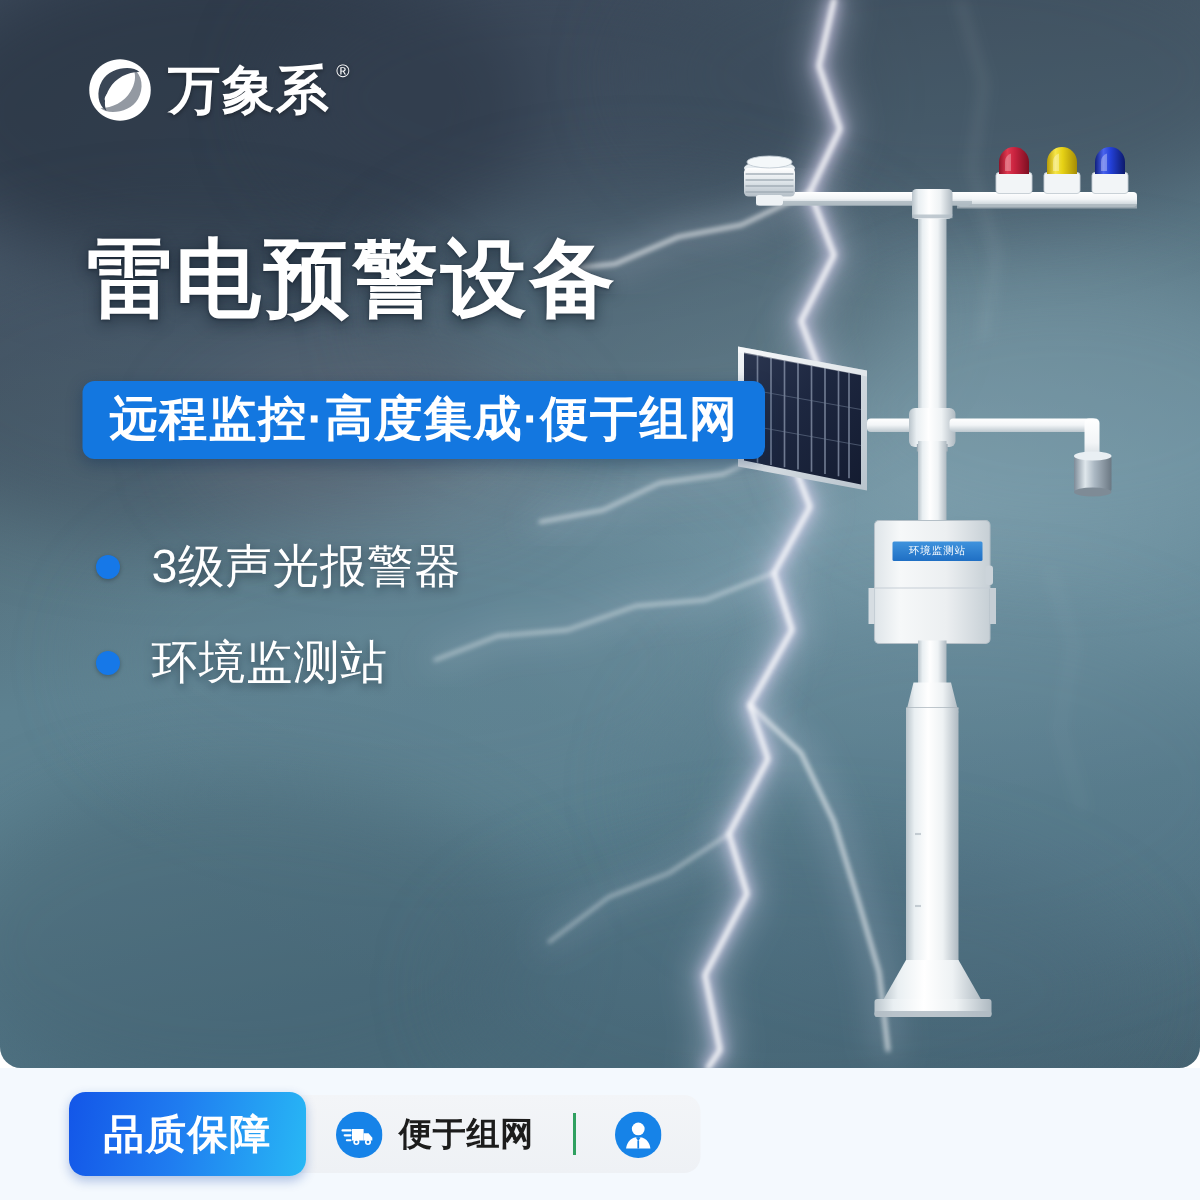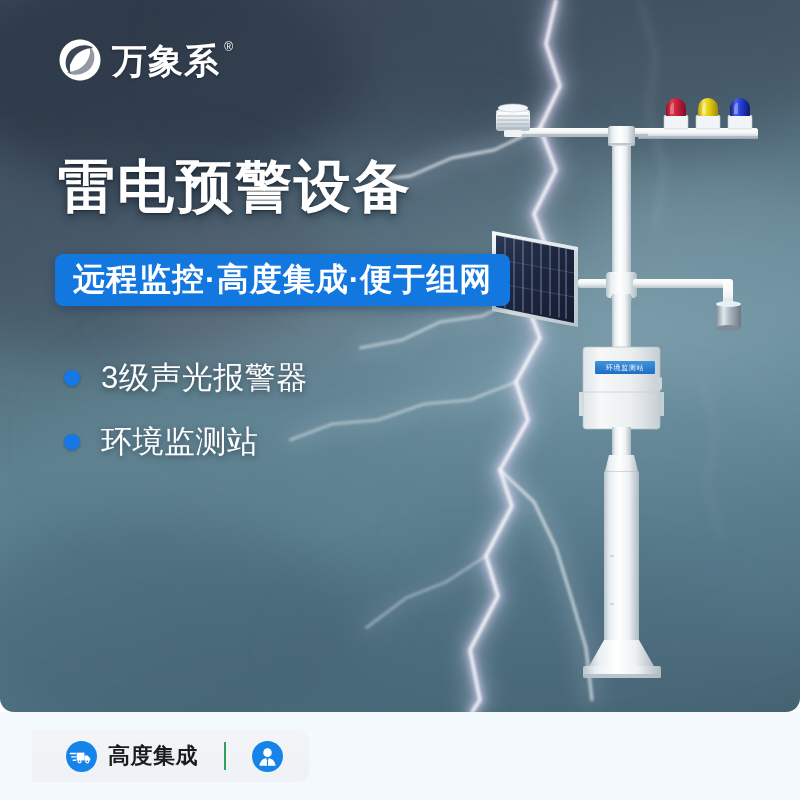--- a/index.html
+++ b/index.html
@@ -380,38 +380,41 @@
     </div>
     <div class="feature">
       <div class="feature-dot"></div>
       <div class="feature-label">环境监测站</div>
     </div>
   </div>
 
   <div class="box-label">环境监测站</div>
 
   <div class="bottom-bar">
+    <div class="quality-pill">
+      <span>品质保障</span>
+    </div>
     <div class="services">
 
       <div class="service">
         <svg class="service-icon" viewBox="0 0 32 32">
           <circle cx="16" cy="16" r="16" fill="#1683e8"></circle>
           <path d="M11 12 h8 v8 h-8 z" fill="#ffffff"></path>
           <path d="M19 15 h3.4 l2.6 3.1 v1.9 h-6 z" fill="#ffffff"></path>
           <circle cx="14" cy="21" r="2.1" fill="#ffffff"></circle>
           <circle cx="14" cy="21" r=".95" fill="#1683e8"></circle>
           <circle cx="22" cy="21" r="2.1" fill="#ffffff"></circle>
           <circle cx="22" cy="21" r=".95" fill="#1683e8"></circle>
           <g stroke="#ffffff" stroke-width="1.5" stroke-linecap="round">
             <line x1="4.5" y1="13" x2="10" y2="13"></line>
             <line x1="6" y1="16.4" x2="10" y2="16.4"></line>
             <line x1="7.5" y1="19.8" x2="10" y2="19.8"></line>
           </g>
         </svg>
-        <div class="service-label">高度集成</div>
+        <div class="service-label">便于组网</div>
       </div>
 
       <div class="divider"></div>
 
       <div class="service">
         <svg class="service-icon" viewBox="0 0 32 32">
           <circle cx="16" cy="16" r="16" fill="#1683e8"></circle>
           <circle cx="16" cy="12" r="4.4" fill="#ffffff"></circle>
           <path d="M7.6 25.5 C8.2 20.6 11.6 17.6 16 17.6 C20.4 17.6 23.8 20.6 24.4 25.5 Z" fill="#ffffff"></path>
           <path d="M14.3 17.9 L16 20.3 L17.7 17.9 L16 17.6 Z" fill="#1683e8"></path>

